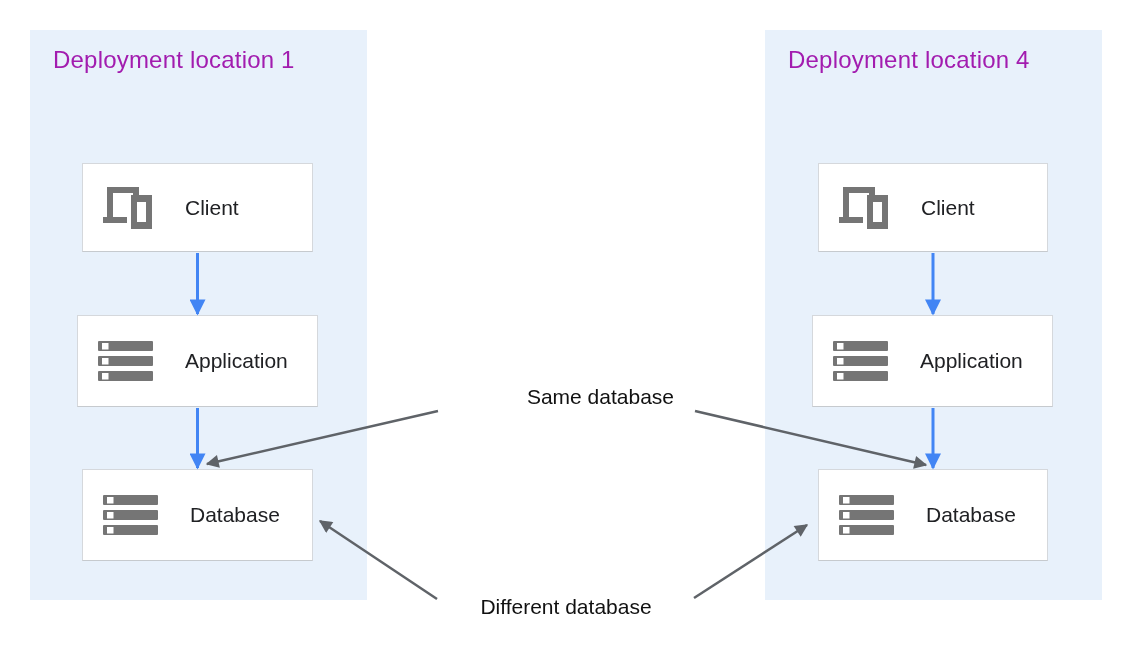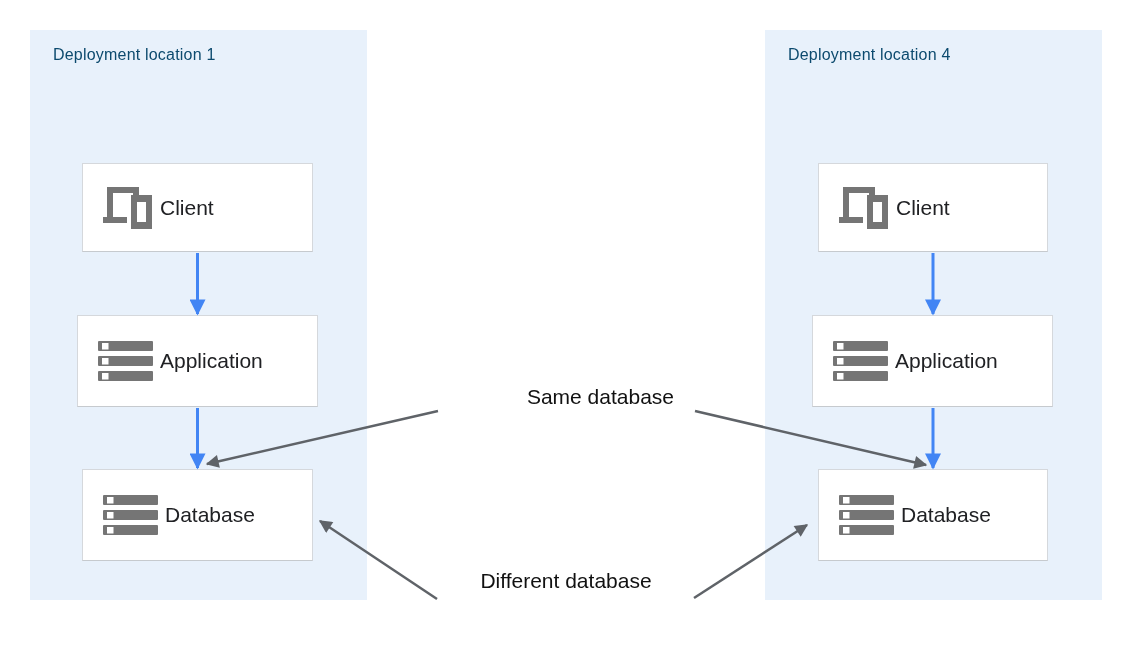--- a/index.html
+++ b/index.html
@@ -11,35 +11,35 @@
     overflow:hidden;
   }
   .panel{
     position:absolute;
     top:30px;width:337px;height:570px;
     background:#e8f1fb;
   }
   .panel-title{
     position:absolute;
     left:23px;top:16px;
-    font-size:16px;
-    color:#0c4a6e;
+    font-size:24px;
+    color:#a21caf;
     letter-spacing:.2px;
     white-space:nowrap;
   }
   .node{
     position:absolute;
     background:#ffffff;
     border:1px solid #d5d8dc;
     border-bottom-color:#c6cace;
     box-sizing:border-box;
     display:flex;
     align-items:center;
     padding-left:20px;
-    gap:7px;
+    gap:32px;
   }
   .node-label{
     font-size:21px;
     color:#202124;
     white-space:nowrap;
   }
   .icon{flex:0 0 auto;display:block;}
   .annotation{
     position:absolute;
     width:220px;
@@ -142,21 +142,21 @@
         <rect x="4" y="32" width="6.5" height="6.5"></rect>
       </g>
     </svg>
     <span class="node-label">Database</span>
   </div>
 
   <div class="annotation" style="left:454px;top:382px;text-align:right;">
     <div>Same database</div>
   </div>
 
-  <div class="annotation" style="left:456px;top:566px;">
+  <div class="annotation" style="left:456px;top:592px;">
     <div>Different database</div>
   </div>
 
   <svg class="arrows" width="1132" height="662" viewBox="0 0 1132 662">
     <defs>
       <marker id="head-gray" viewBox="0 0 10 10" refX="9" refY="5" markerWidth="16" markerHeight="13" orient="auto" markerUnits="userSpaceOnUse">
         <path d="M0 0 L10 5 L0 10 Z" fill="#5f6368"></path>
       </marker>
       <marker id="head-blue" viewBox="0 0 10 10" refX="9" refY="5" markerWidth="19" markerHeight="16" orient="auto" markerUnits="userSpaceOnUse">
         <path d="M0 0 L10 5 L0 10 Z" fill="#4285f4"></path>

